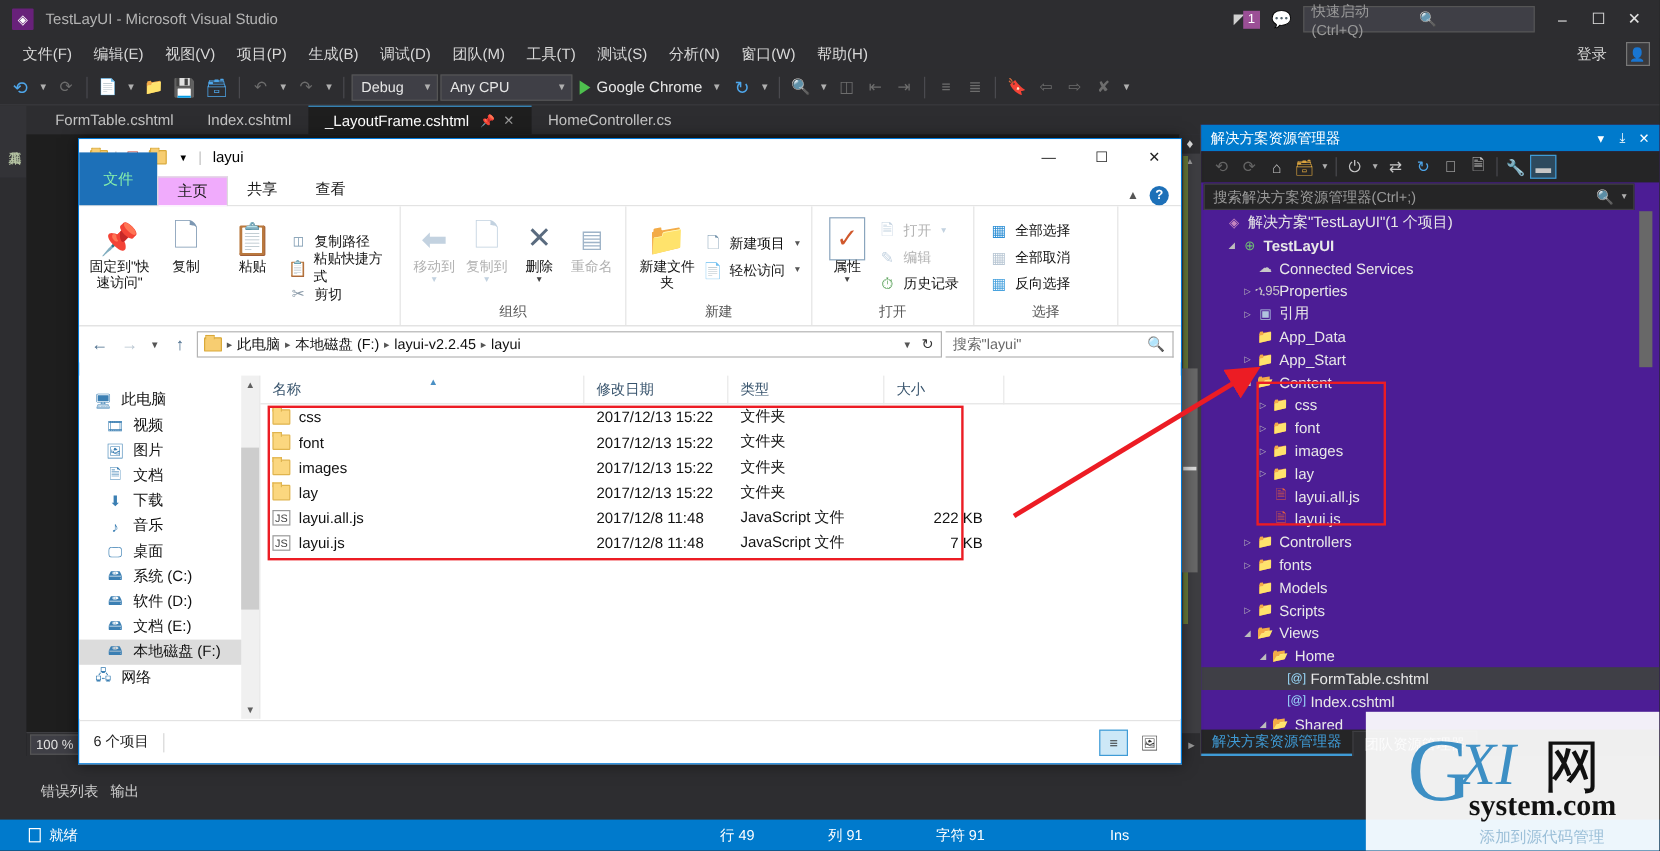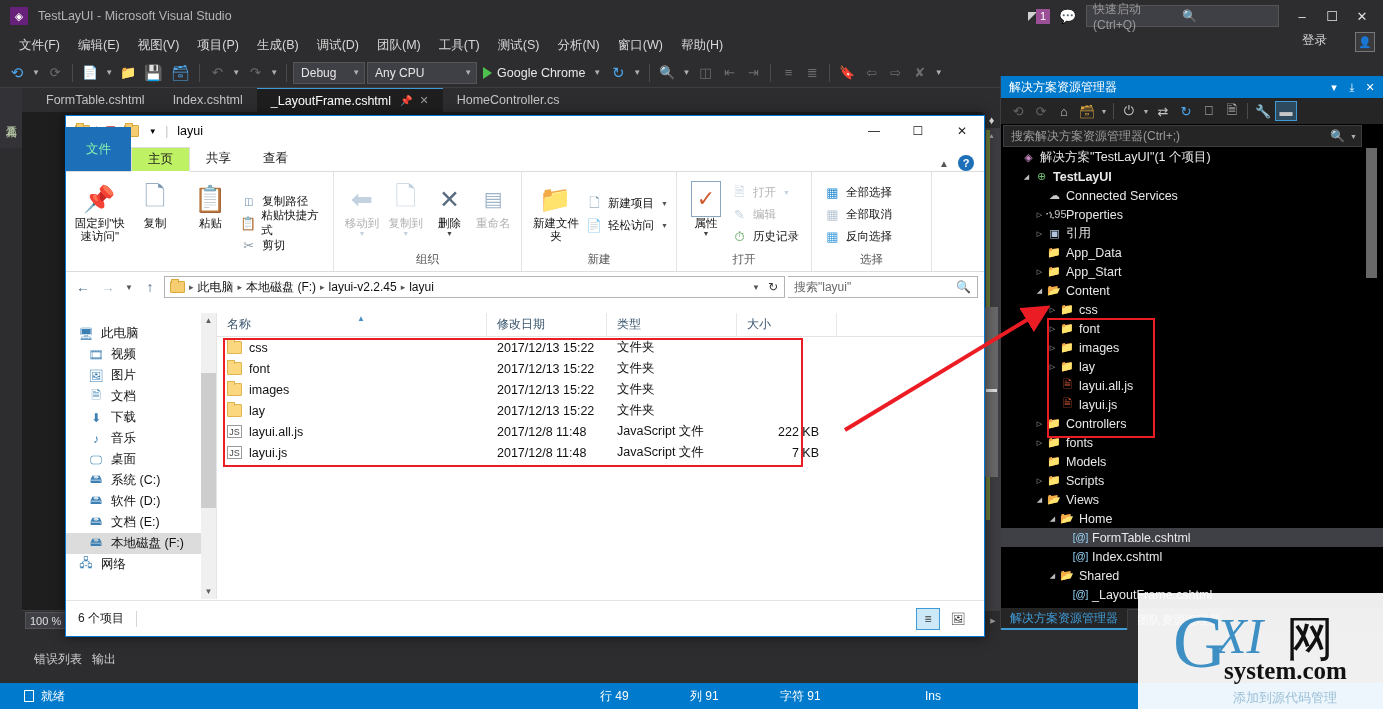--- a/index.html
+++ b/index.html
@@ -40,21 +40,21 @@
   }
   .quick-launch span { font-size:12px; color:#9a9a9a; flex:1; }
   .ql-search { color:#c5c5c5; font-size:12px; }
   .wbtn { width:30px; height:24px; display:flex;align-items:center;justify-content:center;
           color:#e0e0e0; font-size:13px; }
   .wbtn.close { margin-right:6px; }
 
   
   .vs-menubar { height:26px; display:flex; align-items:center; padding-left:10px; position:relative;}
   .vs-menubar .mi { font-size:12.5px; color:#d8d8d8; padding:2px 9px; }
-  .menu-right { position:absolute; right:8px; top:0; height:26px; display:flex; gap:28px;}
+  .menu-right { position:absolute; right:8px; top:0; height:26px; display:flex; align-items:center; gap:16px;}
   .signin { font-size:12.5px; color:#d8d8d8; }
   .acct-icon { width:20px;height:20px;border:1px solid #777; display:flex;align-items:center;justify-content:center;
                font-size:11px;color:#ccc; background:#3a3a3d;}
 
   
   .vs-toolbar { height:30px; background:#2d2d30; display:flex; align-items:center; padding-left:6px; gap:2px;
                 border-bottom:1px solid #3e3e42; }
   .tb { height:24px; min-width:22px; display:flex;align-items:center;justify-content:center;
         font-size:13px; color:#c6c6c6; padding:0 3px;}
   .tb.dim { color:#6d6d6d; }
@@ -111,21 +111,21 @@
   
   .vs-statusbar {
     position:absolute; left:0; right:0; bottom:0; height:26px; background:#007acc;
     display:flex; align-items:center; color:#fff; font-size:12px;
   }
   .sb-ready { display:flex; align-items:center; gap:7px; padding-left:24px;}
   .sb-flag { width:10px;height:12px;border:1.5px solid #fff; }
   .sb-item { position:absolute; font-size:12px; }
 
   
-  .solexp { position:absolute; right:0; top:76px; width:383px; bottom:79px; background:#000000;
+  .solexp { position:absolute; right:0; top:104px; width:383px; bottom:79px; background:#4c1d95;
             border-left:1px solid #3e3e42; }
   .se-header { height:22px; background:#007acc; display:flex; align-items:center; padding:0 4px 0 8px; }
   .se-header .t { font-size:12px; color:#fff; flex:1; }
   .se-header .b { width:18px; text-align:center; color:#fff; font-size:11px;}
   .se-toolbar { height:26px; display:flex; align-items:center; gap:1px; padding-left:6px; background:#252526;}
   .set { width:22px;height:20px;display:flex;align-items:center;justify-content:center;font-size:13px;color:#c6c6c6;}
   .set.dim { color:#656565; }
   .set.blue { color:#4ea6ea; }
   .set.gold { color:#d9a33e; }
   .set.sel { border:1px solid #3f9bd6; background:#2d4a5e; }
@@ -172,21 +172,21 @@
   .folder-glyph { width:15px;height:12px;background:#f7cd71;border:1px solid #d9a93a;border-radius:1px;position:relative;}
   .folder-glyph:before{content:"";position:absolute;left:0;top:-3px;width:6px;height:3px;background:#f7cd71;border:1px solid #d9a93a;border-bottom:none;border-radius:1px 1px 0 0;}
   .fex-title .ttl { margin-left:9px; font-size:12.5px; }
   .fex-wbtns { margin-left:auto; display:flex; }
   .fex-wbtns div { width:44px; height:29px; display:flex;align-items:center;justify-content:center;font-size:12px;color:#222;}
   
   .fex-tabs { height:26px; display:flex; align-items:flex-end; border-bottom:1px solid #dcdcdc;
               background:#fff; position:relative;}
   .ftab { height:25px; display:flex;align-items:center;padding:0 16px;font-size:12.5px;color:#1a1a1a;}
   .ftab.file { background:#1d70b8; color:#86efac; height:44px; padding:0 20px;margin-top:48px;}
-  .ftab.active { border:1px solid #dcdcdc; border-bottom:1px solid #fff; background:#bef264; margin-bottom:-1px;text-align:right;}
+  .ftab.active { border:1px solid #dcdcdc; border-bottom:1px solid #fff; background:#f0abfc; margin-bottom:-1px;text-align:right;}
   .fex-help { margin-left:auto; display:flex;align-items:center;gap:9px;padding-right:10px;}
   .chev-up { font-size:10px; color:#555; }
   .help-circle { width:16px;height:16px;border-radius:50%;background:#1d70b8;color:#fff;
                  font-size:11px; display:flex;align-items:center;justify-content:center;font-weight:bold;}
   
   .ribbon { height:100px; background:#fff; display:flex; border-bottom:1px solid #dcdcdc; position:relative;}
   .rgroup { display:flex; flex-direction:column; justify-content:space-between; padding:5px 0 2px;
             border-right:1px solid #e4e4e4; }
   .rgroup .items { display:flex; flex:1; padding:0 6px; }
   .rgroup .gname { text-align:center; font-size:11.5px; color:#555; padding-bottom:2px; }

